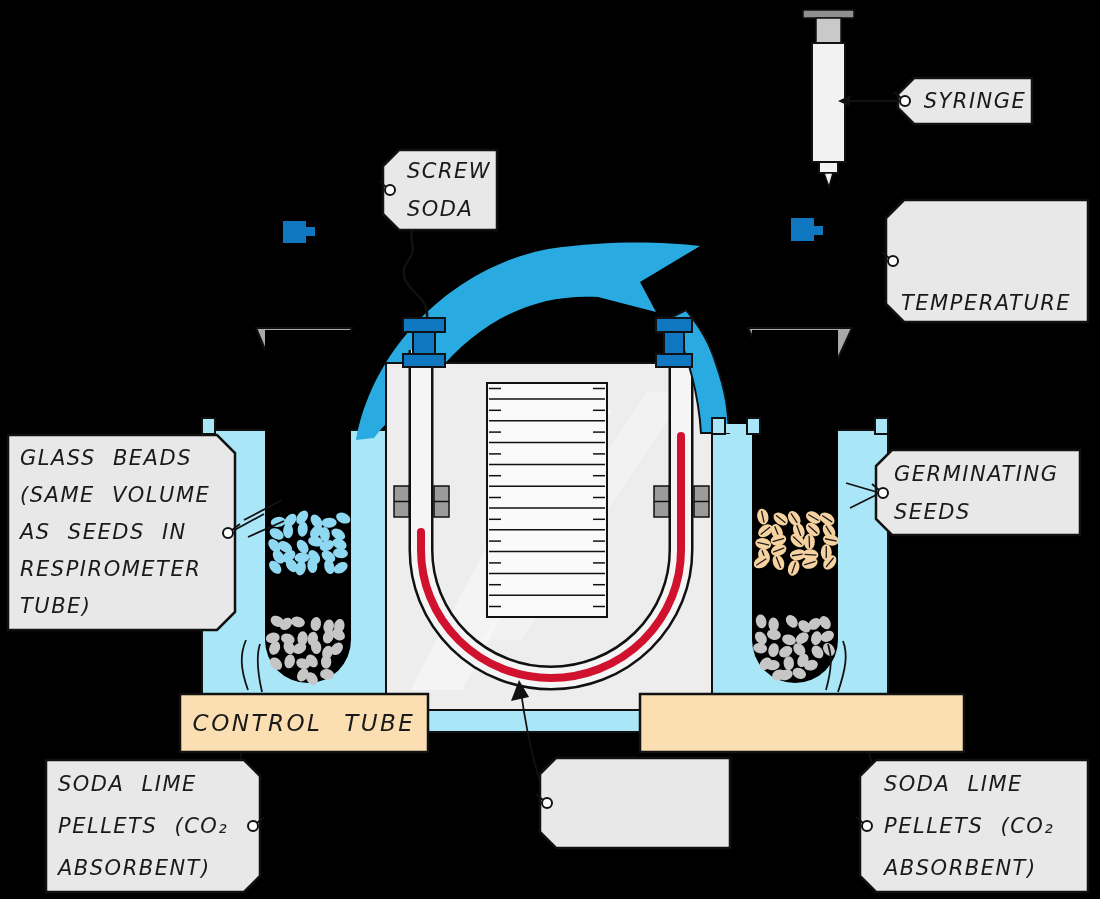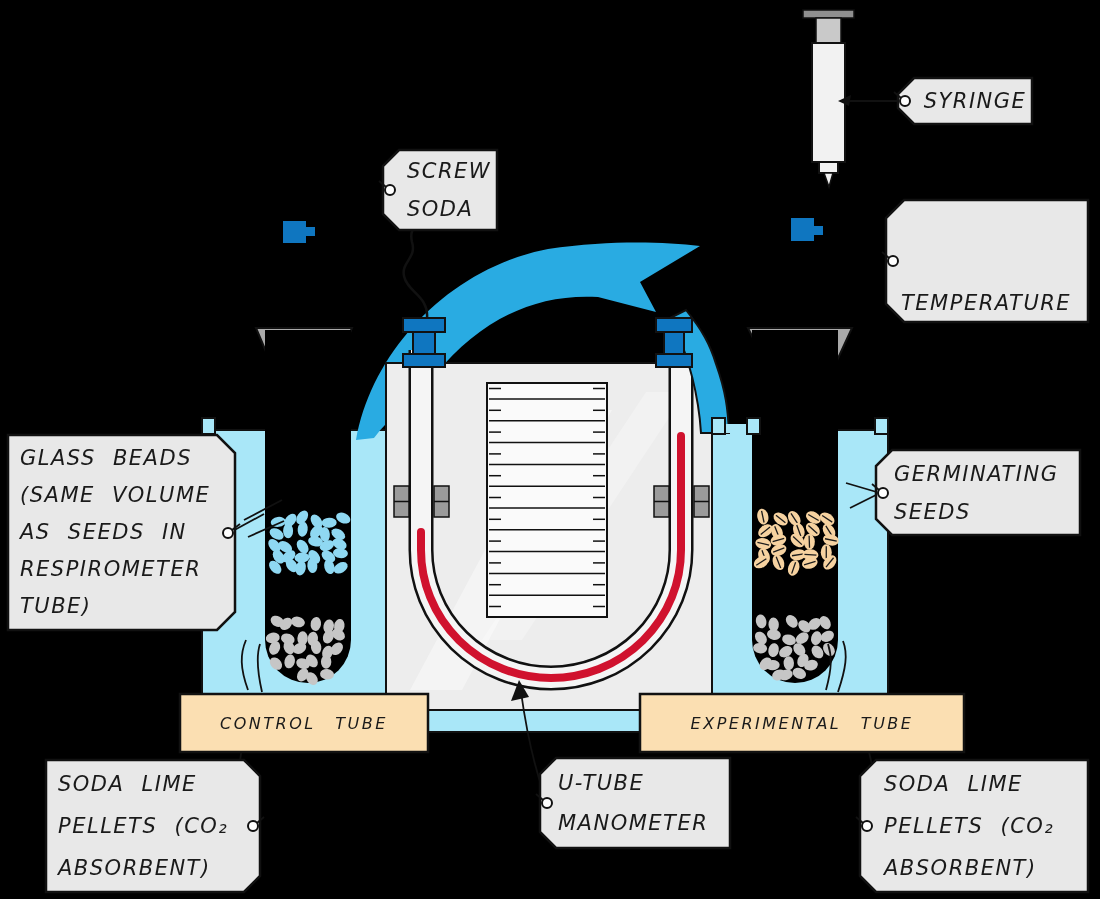--- a/index.html
+++ b/index.html
@@ -2,21 +2,21 @@
 <html><head>
 <meta charset="utf-8">
 <style>
   html,body{margin:0;padding:0;background:#000;}
   #stage{position:relative;width:1100px;height:899px;background:#000;overflow:hidden;
          font-family:"DejaVu Sans",sans-serif;font-style:italic;}
   #art{position:absolute;left:0;top:0;z-index:1;}
   .txt{position:absolute;z-index:2;color:#1a1a1a;pointer-events:none;
        display:flex;flex-direction:column;justify-content:center;}
   .tagtxt{font-size:21px;letter-spacing:1.5px;word-spacing:9px;line-height:38px;white-space:nowrap;}
-  .tantxt{font-size:16px;letter-spacing:2.5px;word-spacing:12px;align-items:center;white-space:nowrap;}
+  .tantxt{font-size:23px;letter-spacing:2.5px;word-spacing:12px;align-items:center;white-space:nowrap;}
 </style>
 </head>
 <body>
 
 <div id="stage">
   <svg id="art" width="1100" height="899" viewBox="0 0 1100 899">
       <g>
         <rect x="202" y="430" width="686" height="302" fill="#A9E7F8" stroke="#111111" stroke-width="2"></rect>
         <rect x="202" y="418" width="13" height="16" fill="#A9E7F8" stroke="#111111" stroke-width="2"></rect>
         <rect x="875" y="418" width="13" height="16" fill="#A9E7F8" stroke="#111111" stroke-width="2"></rect>
@@ -327,28 +327,21 @@
 
   <div class="txt tagtxt" style="left:894px;top:450px;width:186px;height:85px;">
     <div>GERMINATING</div>
     <div>SEEDS</div>
   </div>
 
   <div class="txt tantxt" style="left:180px;top:694px;width:248px;height:58px;">
     <div>CONTROL TUBE</div>
   </div>
 
-  <div class="txt tantxt" style="left:640px;top:694px;width:324px;height:58px;">
-    <div>EXPERIMENTAL TUBE</div>
-  </div>
-
-  <div class="txt tagtxt" style="left:558px;top:758px;width:172px;height:90px;line-height:40px;">
-    <div>U-TUBE</div>
-    <div>MANOMETER</div>
-  </div>
+
 
   <div class="txt tagtxt" style="left:58px;top:760px;width:202px;height:132px;line-height:42px;">
     <div>SODA LIME</div>
     <div>PELLETS (CO₂</div>
     <div>ABSORBENT)</div>
   </div>
 
   <div class="txt tagtxt" style="left:884px;top:760px;width:204px;height:132px;line-height:42px;">
     <div>SODA LIME</div>
     <div>PELLETS (CO₂</div>

